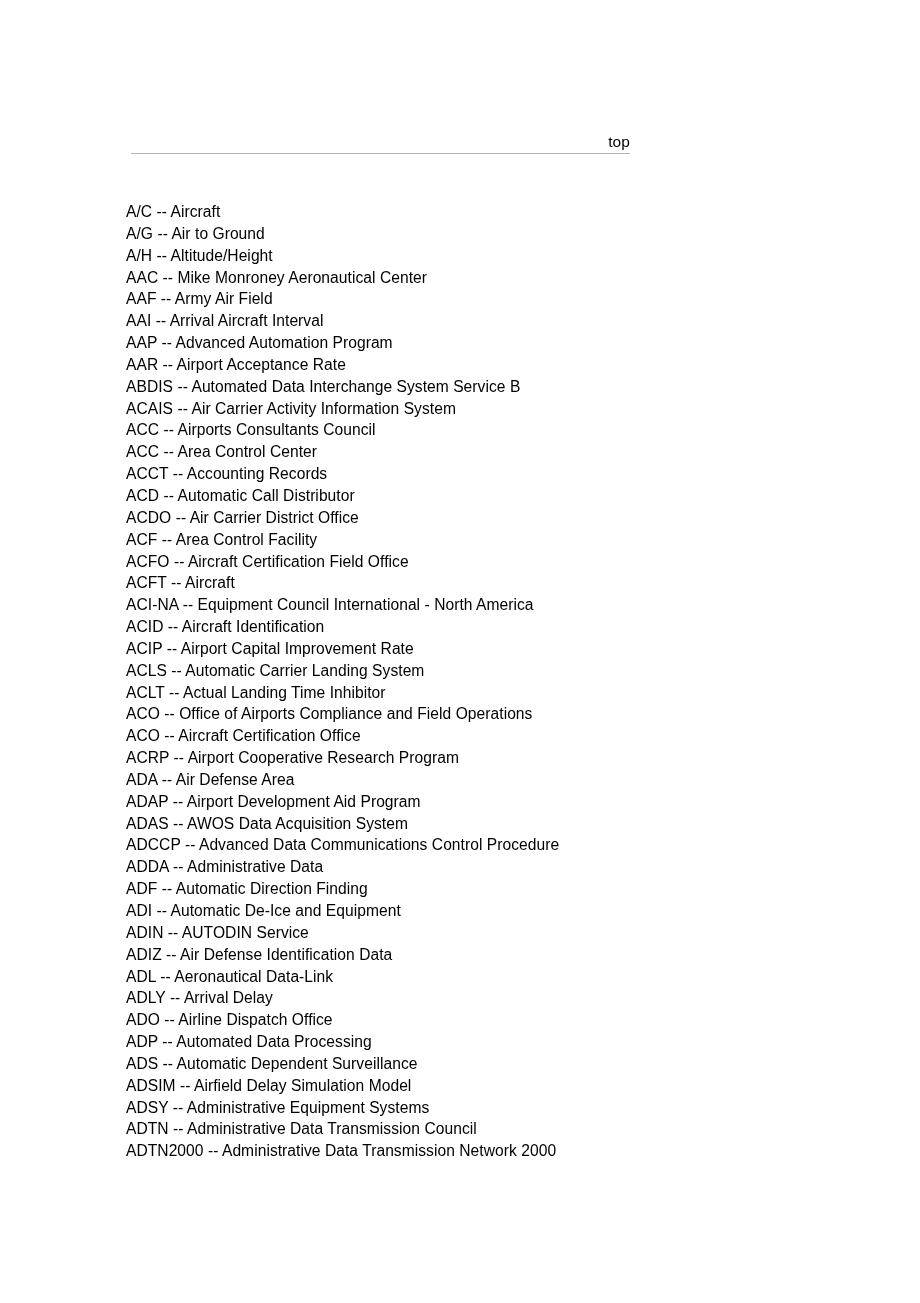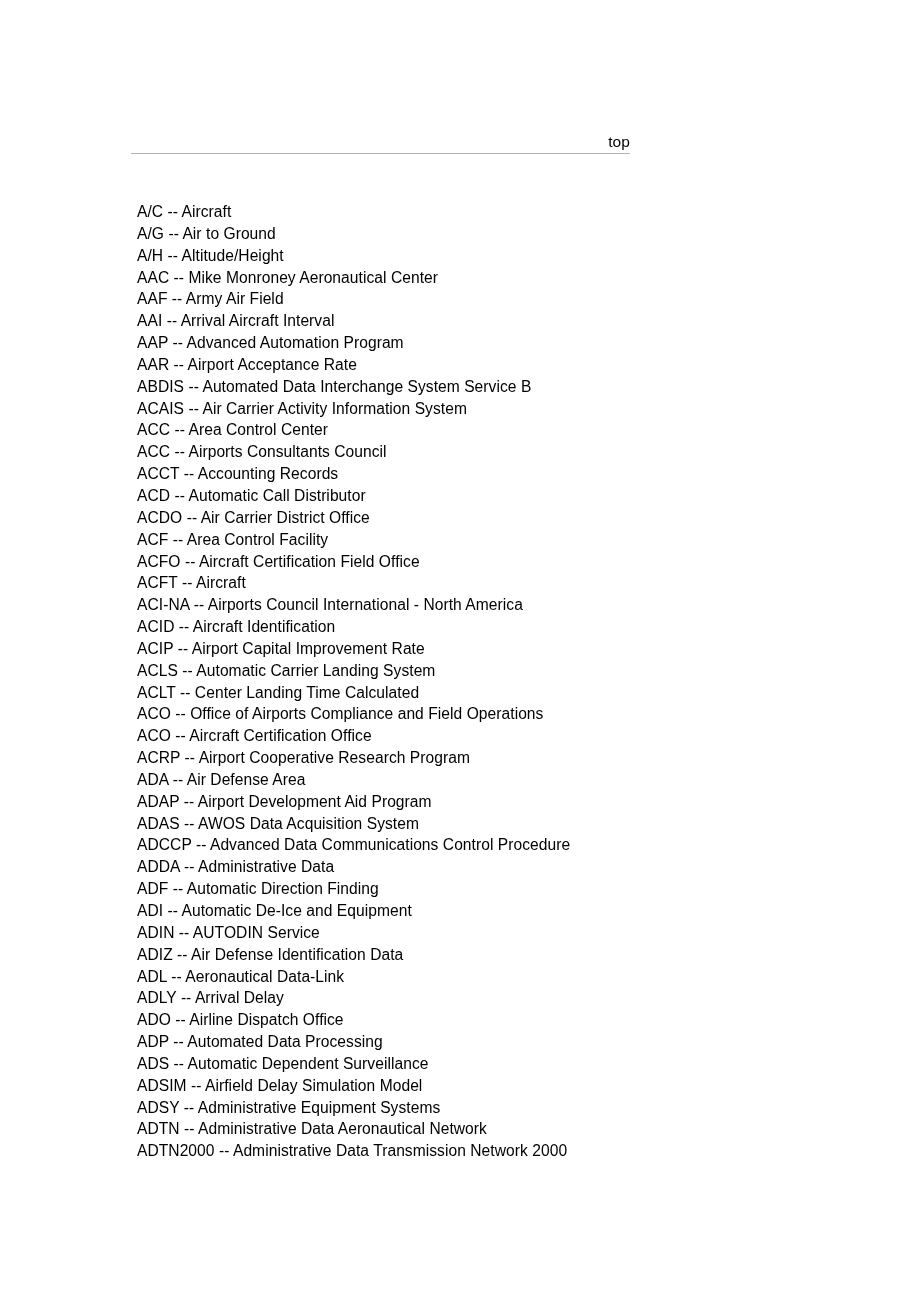--- a/index.html
+++ b/index.html
@@ -49,21 +49,21 @@
     width: 100%;
     height: 1px;
     margin-top: 2px;
     background: #b5b2b5;
     border: 0;
   }
 
   
   .glossary {
     position: absolute;
-    left: 137px;
+    left: 126px;
     top: 181px;
     width: 740px;
     margin: 0;
     padding: 0;
     list-style: none;
   }
 
   .entry {
     font-size: 15.6px;
     line-height: 21.85px;
@@ -86,49 +86,49 @@
       <li class="entry">A/C -- Aircraft</li>
       <li class="entry">A/G -- Air to Ground</li>
       <li class="entry">A/H -- Altitude/Height</li>
       <li class="entry">AAC -- Mike Monroney Aeronautical Center</li>
       <li class="entry">AAF -- Army Air Field</li>
       <li class="entry">AAI -- Arrival Aircraft Interval</li>
       <li class="entry">AAP -- Advanced Automation Program</li>
       <li class="entry">AAR -- Airport Acceptance Rate</li>
       <li class="entry">ABDIS -- Automated Data Interchange System Service B</li>
       <li class="entry">ACAIS -- Air Carrier Activity Information System</li>
+      <li class="entry">ACC -- Airports Consultants Council</li>
       <li class="entry">ACC -- Area Control Center</li>
-      <li class="entry">ACC -- Airports Consultants Council</li>
       <li class="entry">ACCT -- Accounting Records</li>
       <li class="entry">ACD -- Automatic Call Distributor</li>
       <li class="entry">ACDO -- Air Carrier District Office</li>
       <li class="entry">ACF -- Area Control Facility</li>
       <li class="entry">ACFO -- Aircraft Certification Field Office</li>
       <li class="entry">ACFT -- Aircraft</li>
-      <li class="entry">ACI-NA -- Airports Council International - North America</li>
+      <li class="entry">ACI-NA -- Equipment Council International - North America</li>
       <li class="entry">ACID -- Aircraft Identification</li>
       <li class="entry">ACIP -- Airport Capital Improvement Rate</li>
       <li class="entry">ACLS -- Automatic Carrier Landing System</li>
-      <li class="entry">ACLT -- Center Landing Time Calculated</li>
+      <li class="entry">ACLT -- Actual Landing Time Inhibitor</li>
       <li class="entry">ACO -- Office of Airports Compliance and Field Operations</li>
       <li class="entry">ACO -- Aircraft Certification Office</li>
       <li class="entry">ACRP -- Airport Cooperative Research Program</li>
       <li class="entry">ADA -- Air Defense Area</li>
       <li class="entry">ADAP -- Airport Development Aid Program</li>
       <li class="entry">ADAS -- AWOS Data Acquisition System</li>
       <li class="entry">ADCCP -- Advanced Data Communications Control Procedure</li>
       <li class="entry">ADDA -- Administrative Data</li>
       <li class="entry">ADF -- Automatic Direction Finding</li>
       <li class="entry">ADI -- Automatic De-Ice and Equipment</li>
       <li class="entry">ADIN -- AUTODIN Service</li>
       <li class="entry">ADIZ -- Air Defense Identification Data</li>
       <li class="entry">ADL -- Aeronautical Data-Link</li>
       <li class="entry">ADLY -- Arrival Delay</li>
       <li class="entry">ADO -- Airline Dispatch Office</li>
       <li class="entry">ADP -- Automated Data Processing</li>
       <li class="entry">ADS -- Automatic Dependent Surveillance</li>
       <li class="entry">ADSIM -- Airfield Delay Simulation Model</li>
       <li class="entry">ADSY -- Administrative Equipment Systems</li>
-      <li class="entry">ADTN -- Administrative Data Aeronautical Network</li>
+      <li class="entry">ADTN -- Administrative Data Transmission Council</li>
       <li class="entry">ADTN2000 -- Administrative Data Transmission Network 2000</li>
     </ul>
 
 </div>
 
 </body></html>

